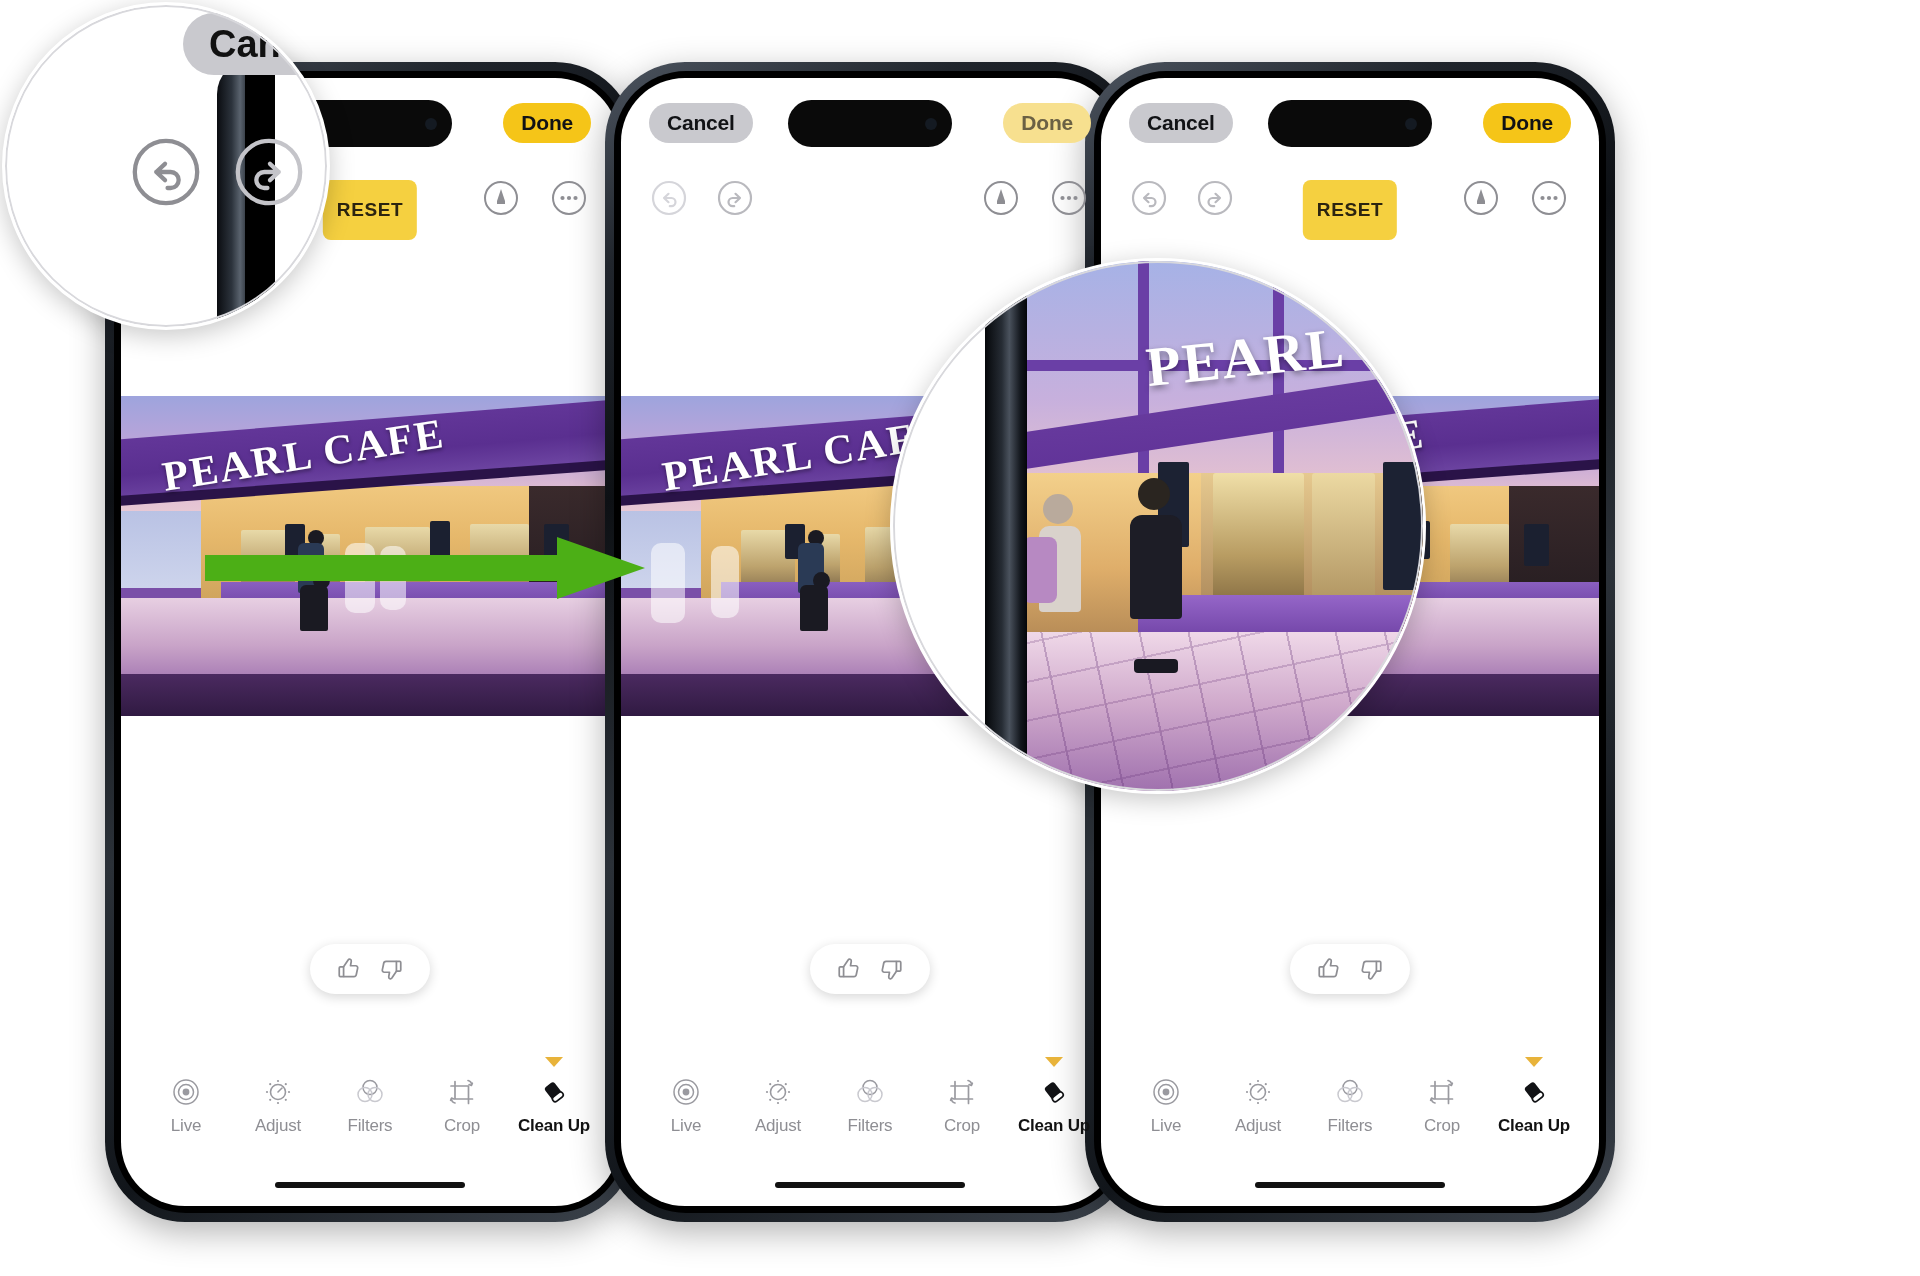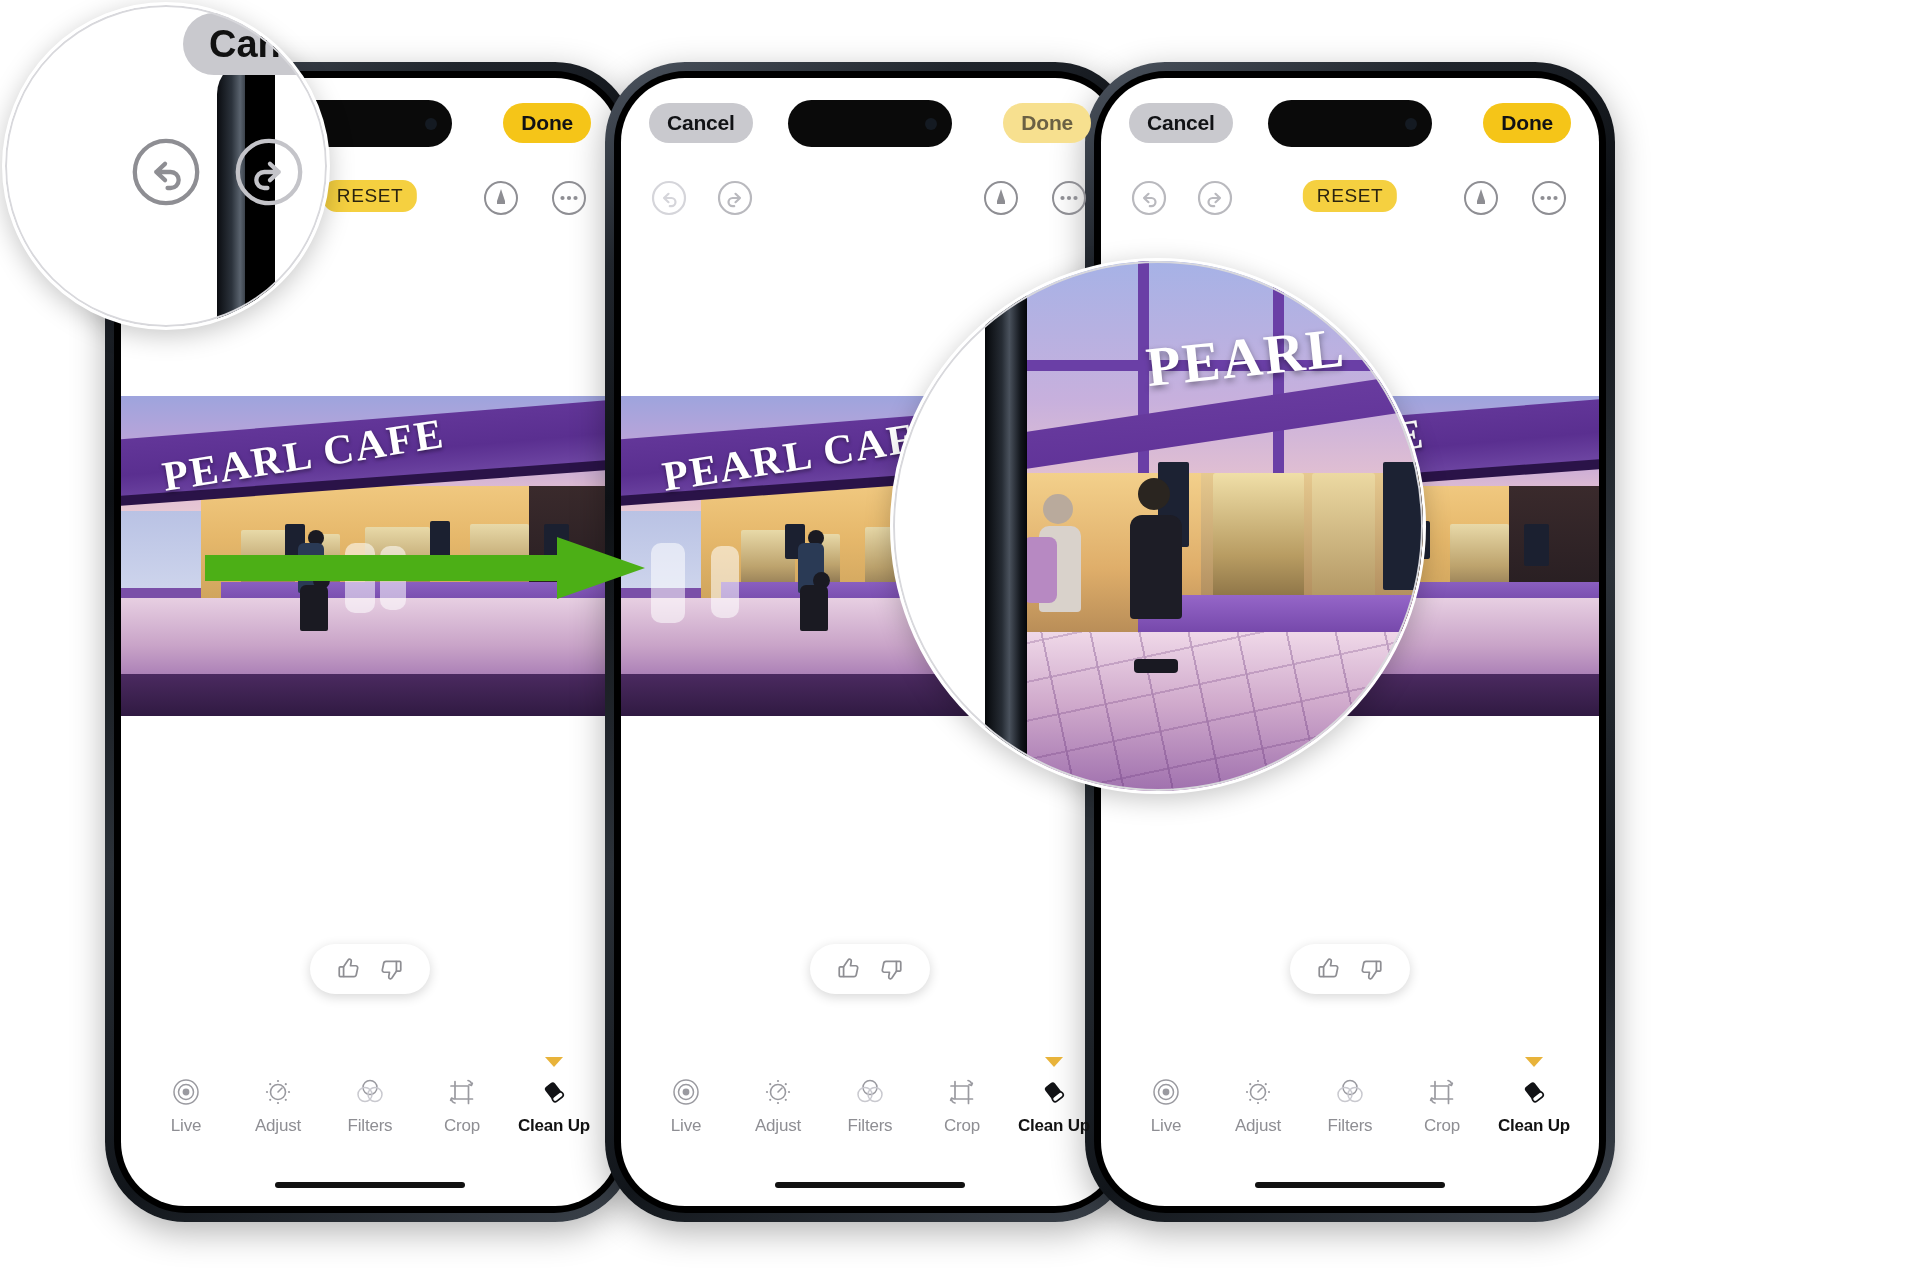--- a/index.html
+++ b/index.html
@@ -79,23 +79,23 @@
   }
   .undo-ic{left:26px;}
   .redo-ic{left:92px;}
   .markup-ic{right:96px;}
   .more-ic{right:28px;}
   .circ-icon svg{display:block;}
 
   .reset-btn{
     position:absolute;top:10px;left:50%;transform:translateX(-50%);
     background:#f5d040;color:#2b2410;
-    border-radius:14px;
-    padding:5px 14px;
-    font-size:19px;font-weight:normal;letter-spacing:.6px;
+    border-radius:8px;
+    padding:19px 14px;
+    font-size:19px;font-weight:bold;letter-spacing:.6px;
     cursor:pointer;
   }
 
   
   .photo{
     position:absolute;
     left:0;right:0;
     top:318px;height:320px;
     overflow:hidden;
     background:#7a4fa8;

